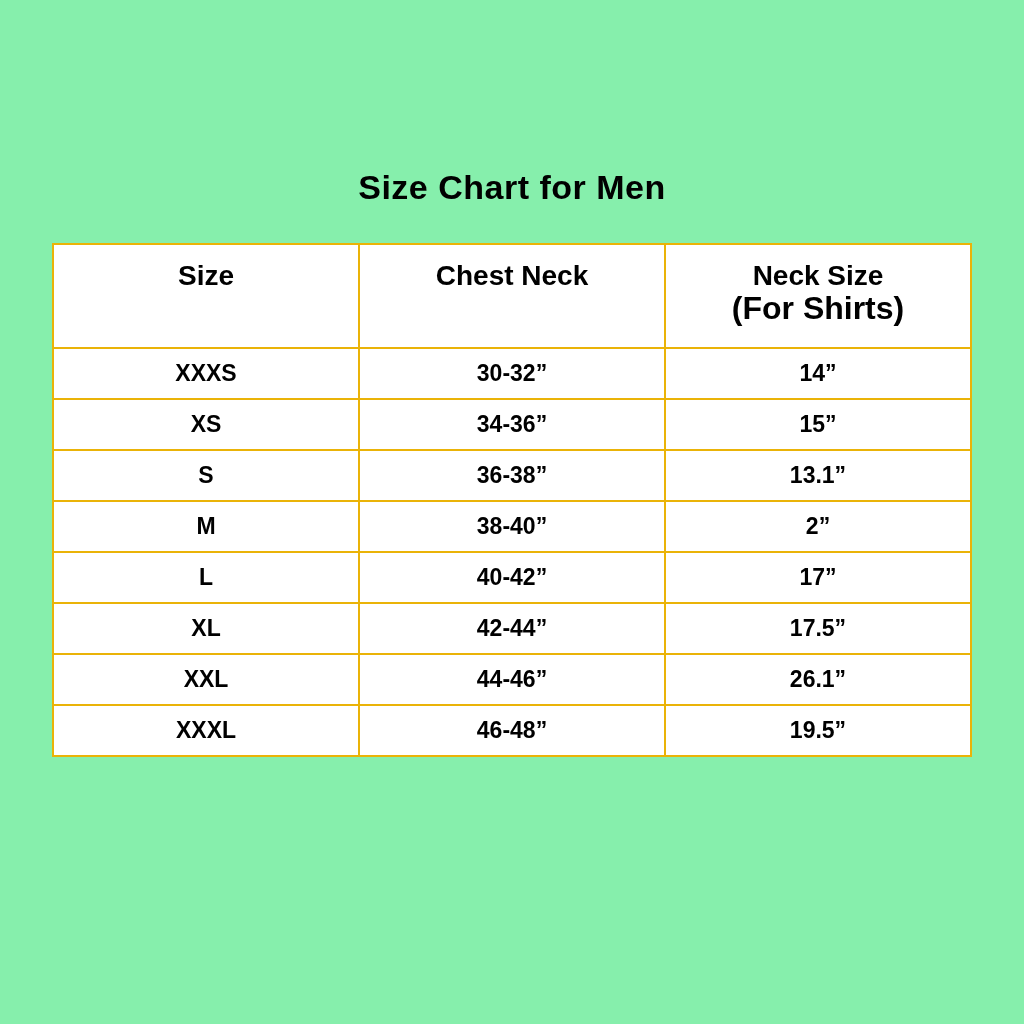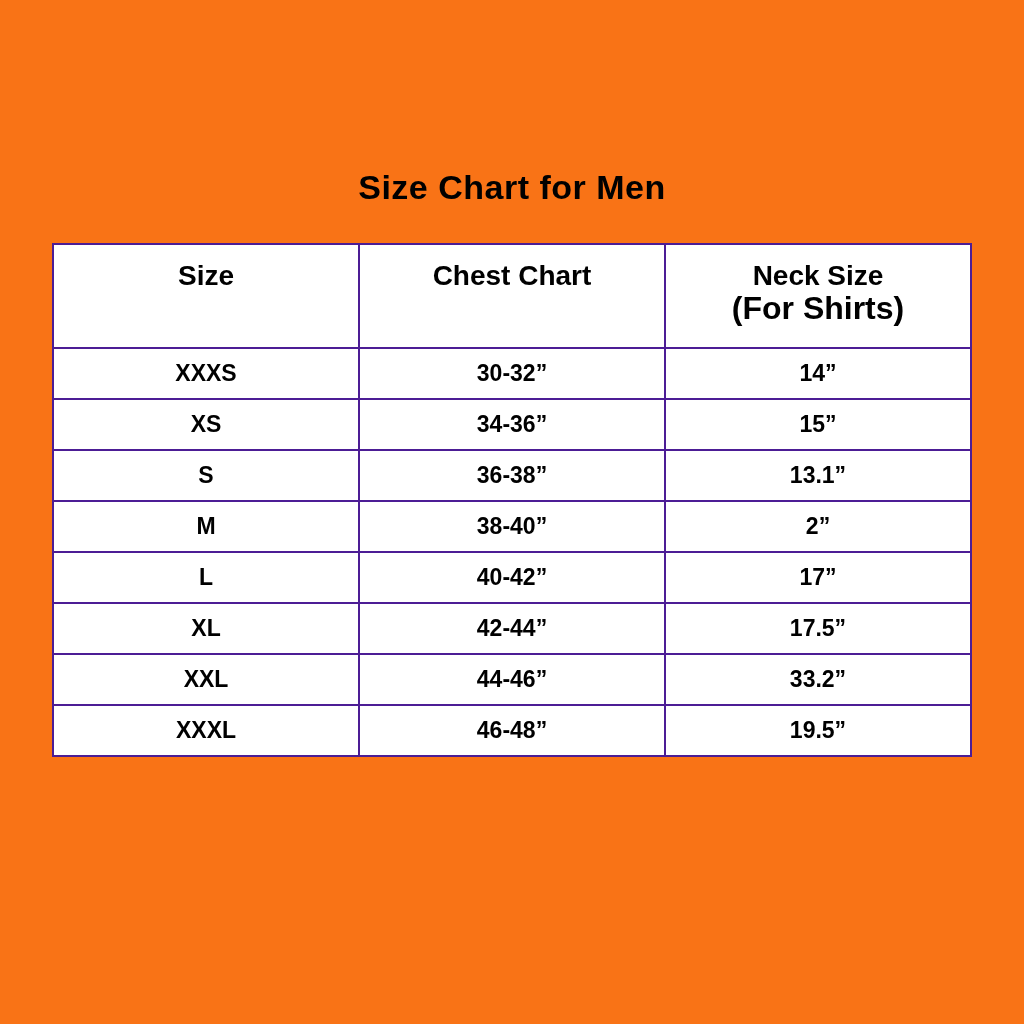--- a/index.html
+++ b/index.html
@@ -4,21 +4,21 @@
 <style>
   html, body {
     margin: 0;
     padding: 0;
     background: #ffffff;
   }
   .page {
     position: relative;
     width: 1024px;
     height: 1024px;
-    background: #f97316;
+    background: #86efac;
     font-family: "Liberation Sans", sans-serif;
     color: #000000;
     overflow: hidden;
   }
   .title {
     position: absolute;
     top: 168px;
     left: 0;
     width: 100%;
     margin: 0;
@@ -32,21 +32,21 @@
     position: absolute;
     left: 52px;
     top: 243px;
     width: 920px;
     border-collapse: collapse;
     table-layout: fixed;
     background: #ffffff;
   }
   table.size-table th,
   table.size-table td {
-    border: 2px solid #4c1d95;
+    border: 2px solid #eab308;
     text-align: center;
     font-weight: bold;
     color: #000000;
     padding: 0;
   }
   table.size-table th {
     height: 88px;
     vertical-align: top;
     padding-top: 14px;
     font-size: 28px;
@@ -68,21 +68,21 @@
 
 <div class="page">
   <h1 class="title">Size Chart for Men</h1>
   <table class="size-table">
     <thead>
       <tr>
           <th>
             <div>Size</div>
           </th>
           <th>
-            <div>Chest Chart</div>
+            <div>Chest Neck</div>
           </th>
           <th>
             <div>Neck Size</div>
             <div class="th-sub">(For Shirts)</div>
           </th>
         </tr>
     </thead>
     <tbody>
         <tr>
           <td>XXXS</td>
@@ -110,21 +110,21 @@
           <td>17”</td>
         </tr>
         <tr>
           <td>XL</td>
           <td>42-44”</td>
           <td>17.5”</td>
         </tr>
         <tr>
           <td>XXL</td>
           <td>44-46”</td>
-          <td>33.2”</td>
+          <td>26.1”</td>
         </tr>
         <tr>
           <td>XXXL</td>
           <td>46-48”</td>
           <td>19.5”</td>
         </tr>
       </tbody>
   </table>
 </div>
 

